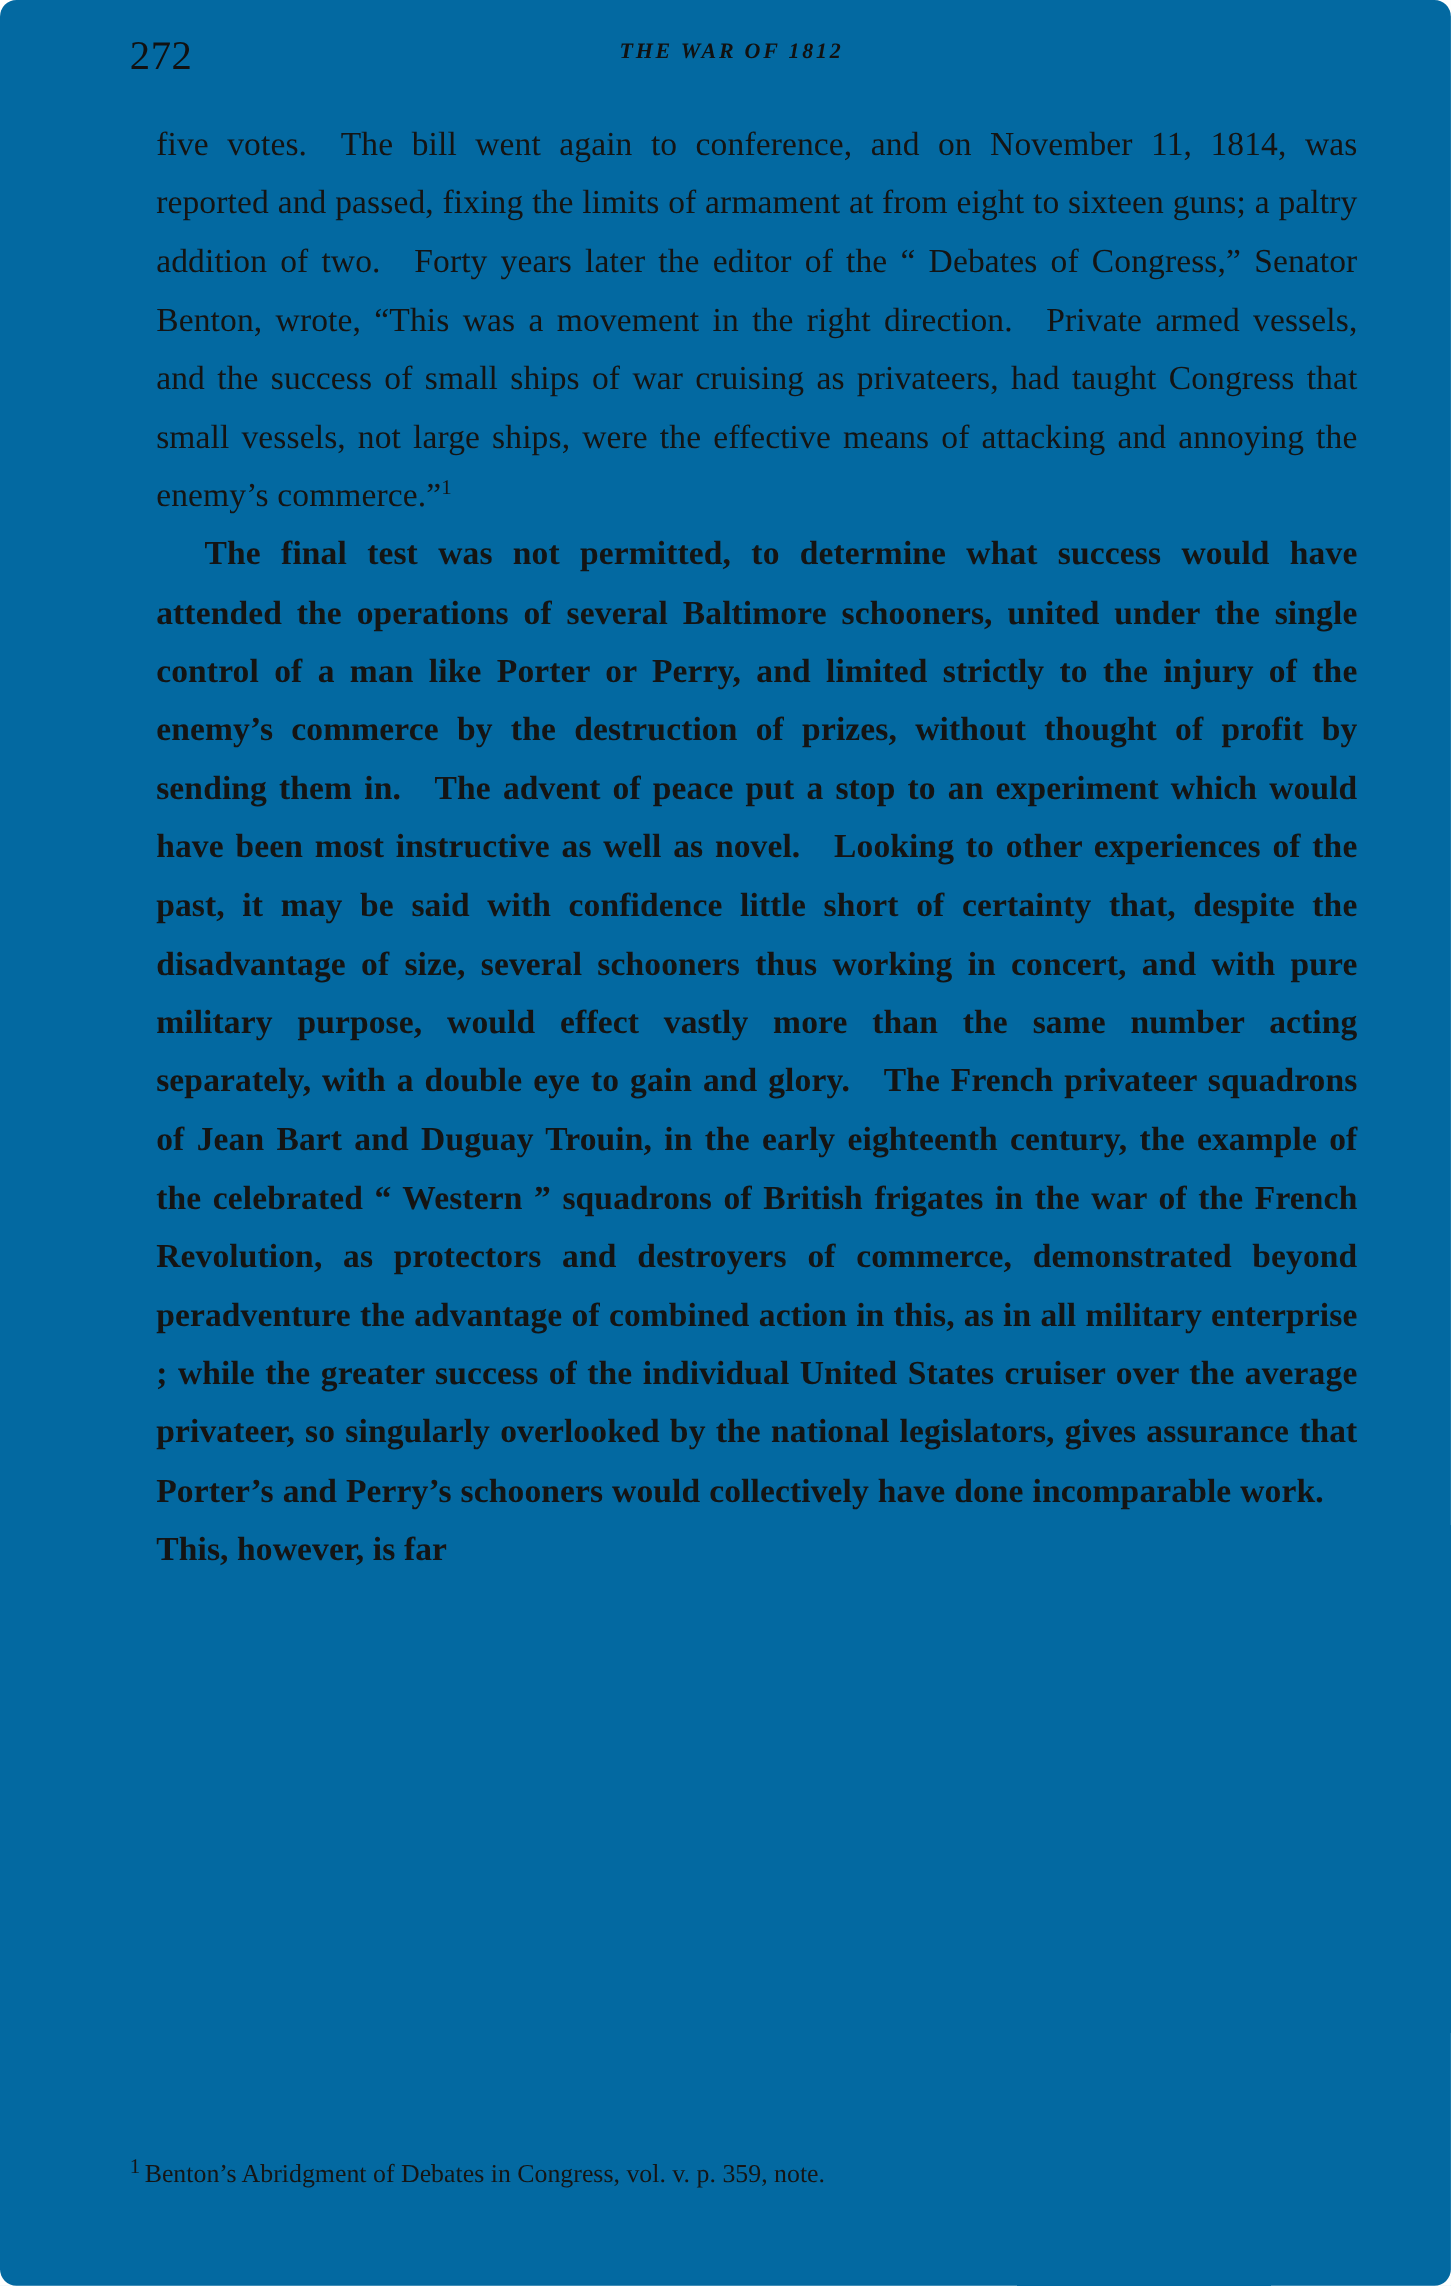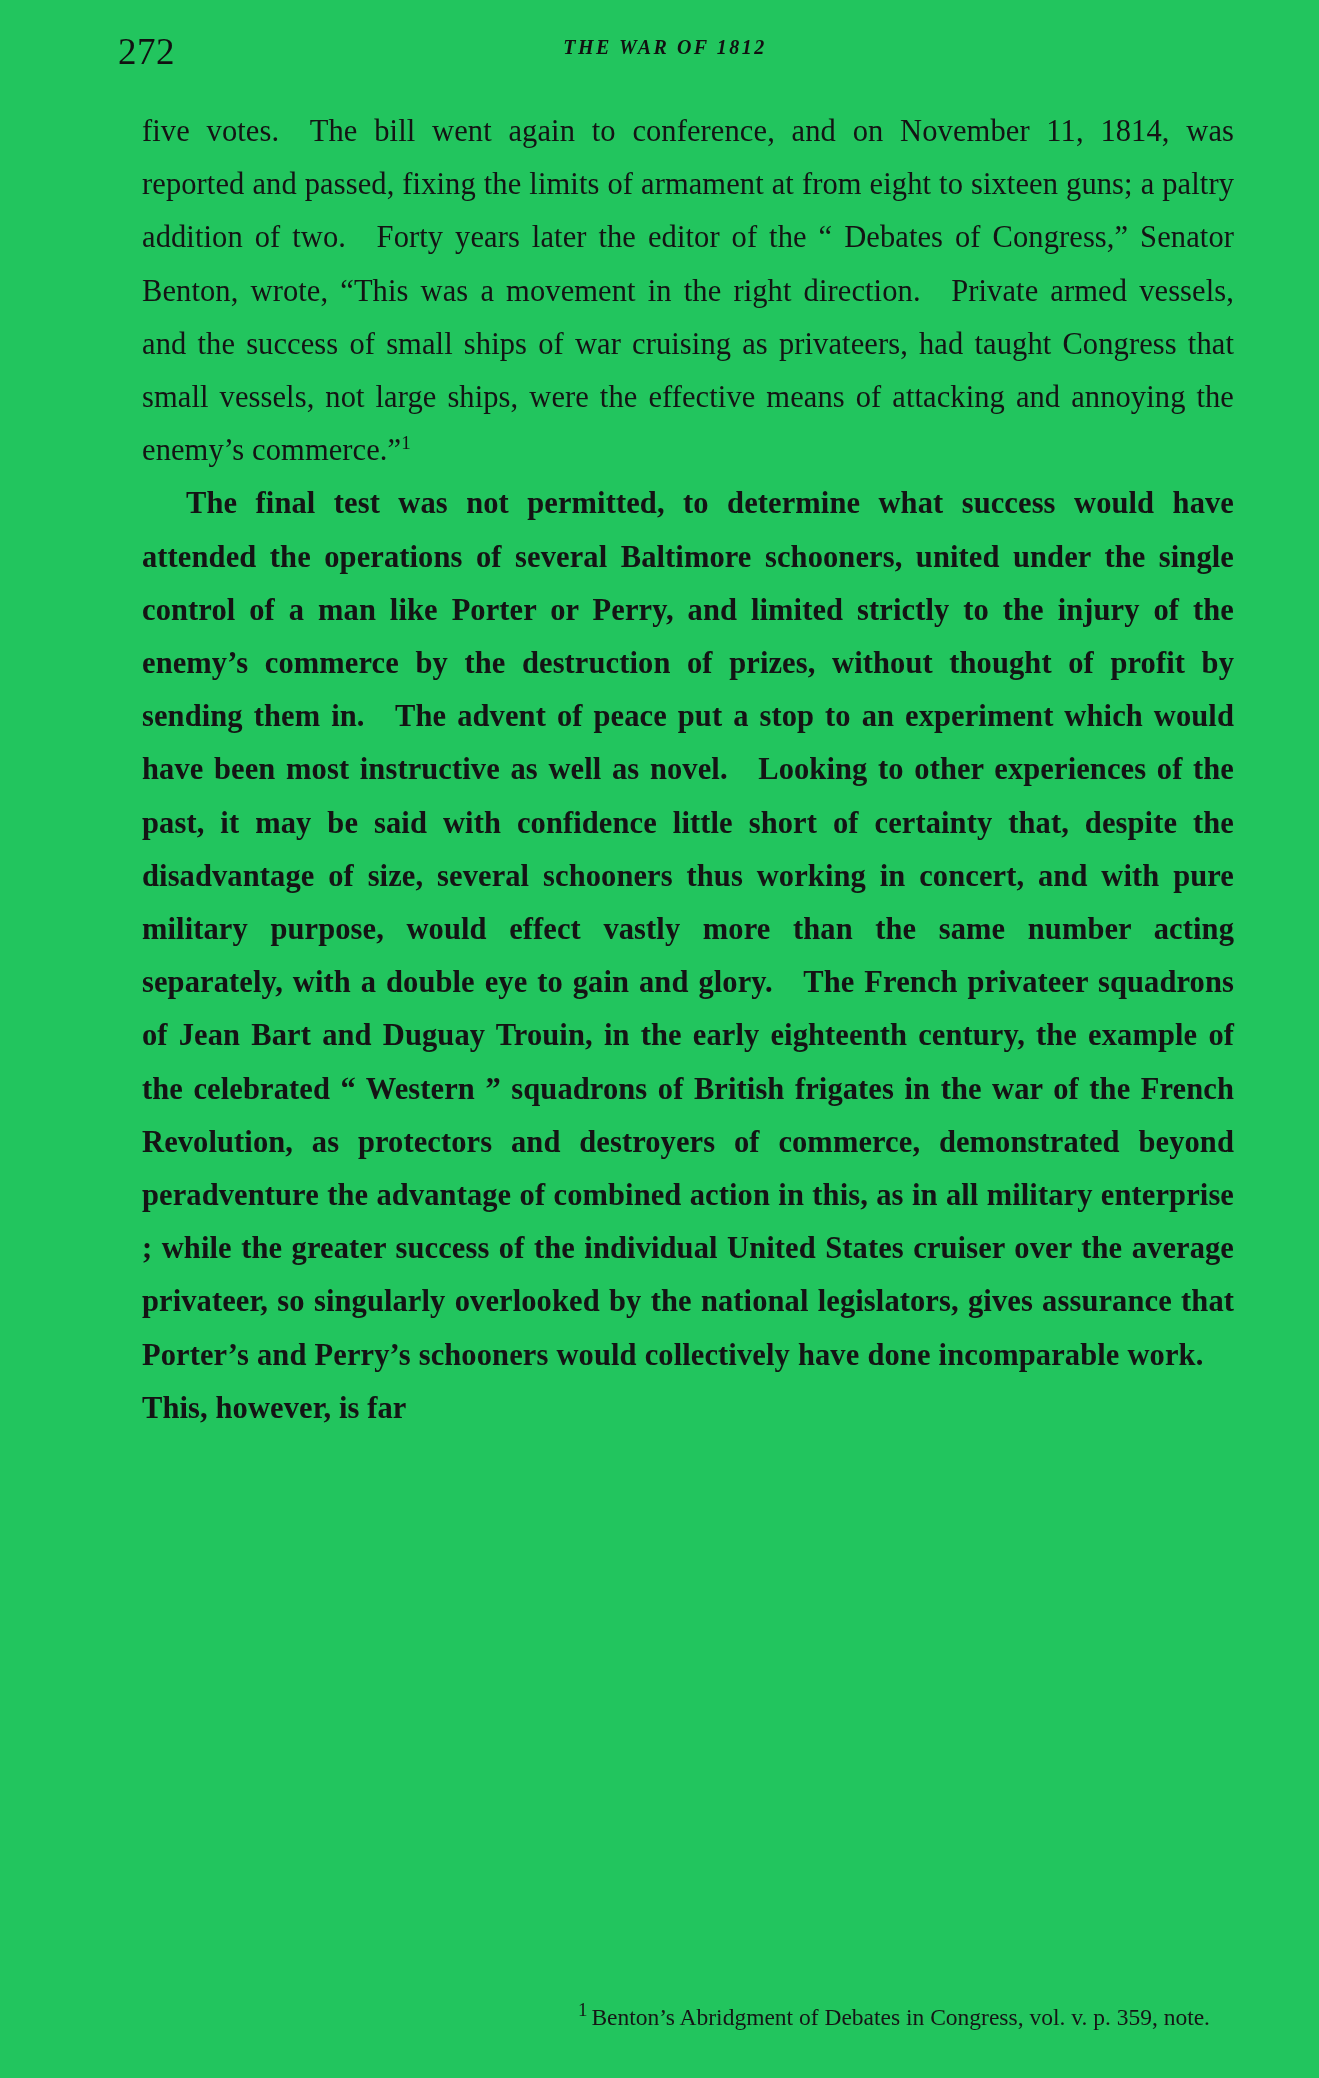--- a/index.html
+++ b/index.html
@@ -14,21 +14,22 @@
     font-family: "Liberation Serif", serif;
     color: #1a1a1a;
     overflow: hidden;
   }
   .page {
     position: absolute;
     left: 0;
     top: 0;
     width: 1319px;
     height: 2078px;
-    background: #22c55e;
+    background: #0369a1;
+    border-radius: 15px;
   }
   .header {
     position: absolute;
     left: 110px;
     top: 30px;
     width: 1110px;
     height: 50px;
   }
   .folio {
     position: absolute;
@@ -77,25 +78,24 @@
   .fn-marker {
     font-size: 19px;
     vertical-align: super;
     line-height: 0;
   }
   .footnote {
     position: absolute;
     left: 118px;
     top: 1962px;
     width: 1092px;
-    text-align: right;
+    text-align: left;
     font-size: 23.5px;
     line-height: 30px;
     color: #151515;
-    margin-top: 40px;
   }
   .footnote .fn-num {
     font-size: 19px;
     vertical-align: super;
     line-height: 0;
     margin-right: 4px;
   }
 </style>
 </head>
 <body>

